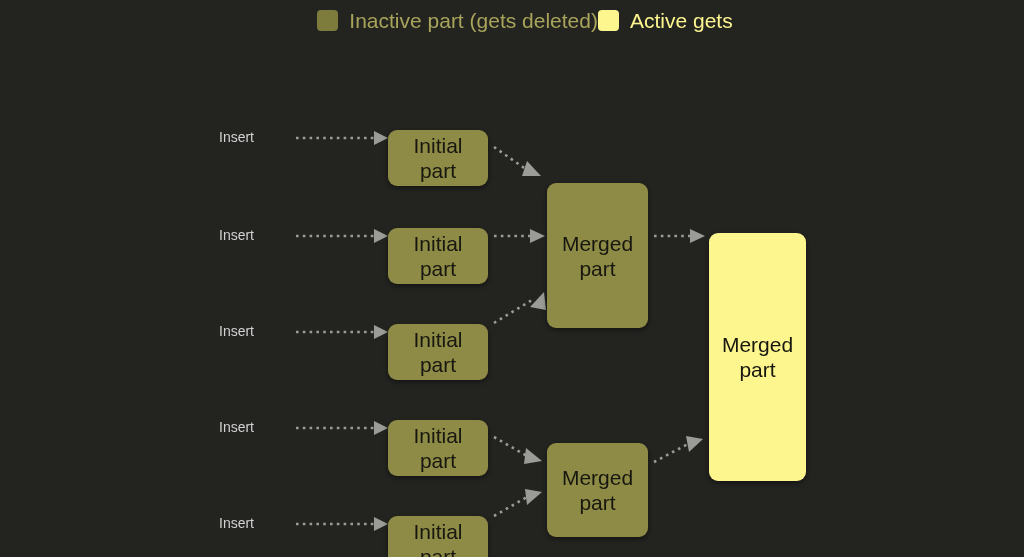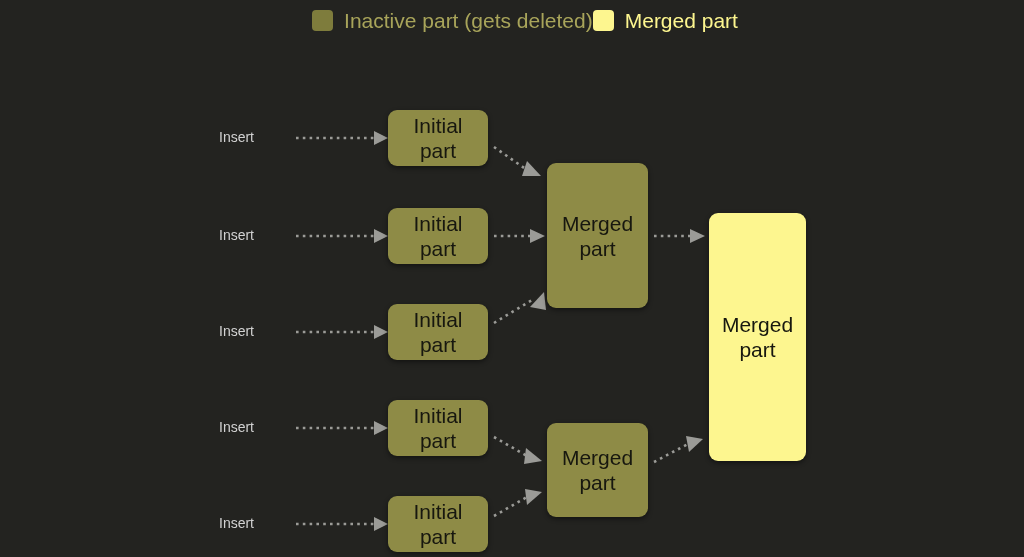--- a/index.html
+++ b/index.html
@@ -56,20 +56,21 @@
     box-sizing: border-box;
     border-radius: 9px;
     display: flex;
     align-items: center;
     justify-content: center;
     text-align: center;
     color: #17170f;
     font-size: 21px;
     line-height: 25px;
     box-shadow: 0 2px 5px rgba(0,0,0,0.45);
+    margin-top: 20px;
   }
   .node.inactive { background: #8e8b46; }
   .node.active   { background: #fdf68f; }
   .node .node-text { display: block; padding: 0 4px; }
 
   
   .insert-label {
     position: absolute;
     color: #d2d2d2;
     font-size: 14px;
@@ -99,21 +100,21 @@
 
 <div id="canvas">
 
   <div class="legend">
     <div class="legend-entry">
       <span class="legend-swatch inactive"></span>
       <span class="legend-label inactive">Inactive part (gets deleted)</span>
     </div>
     <div class="legend-entry">
       <span class="legend-swatch active"></span>
-      <span class="legend-label active">Merged part</span>
+      <span class="legend-label active">Active gets</span>
     </div>
   </div>
 
   <svg id="arrows" viewBox="0 0 1024 557" xmlns="http://www.w3.org/2000/svg">
 
     <g>
       <line class="arrow-line" x1="296" y1="138" x2="374" y2="138"></line>
       <polygon class="arrow-head" points="374,131 388,138 374,145"></polygon>
     </g>
     <g>

